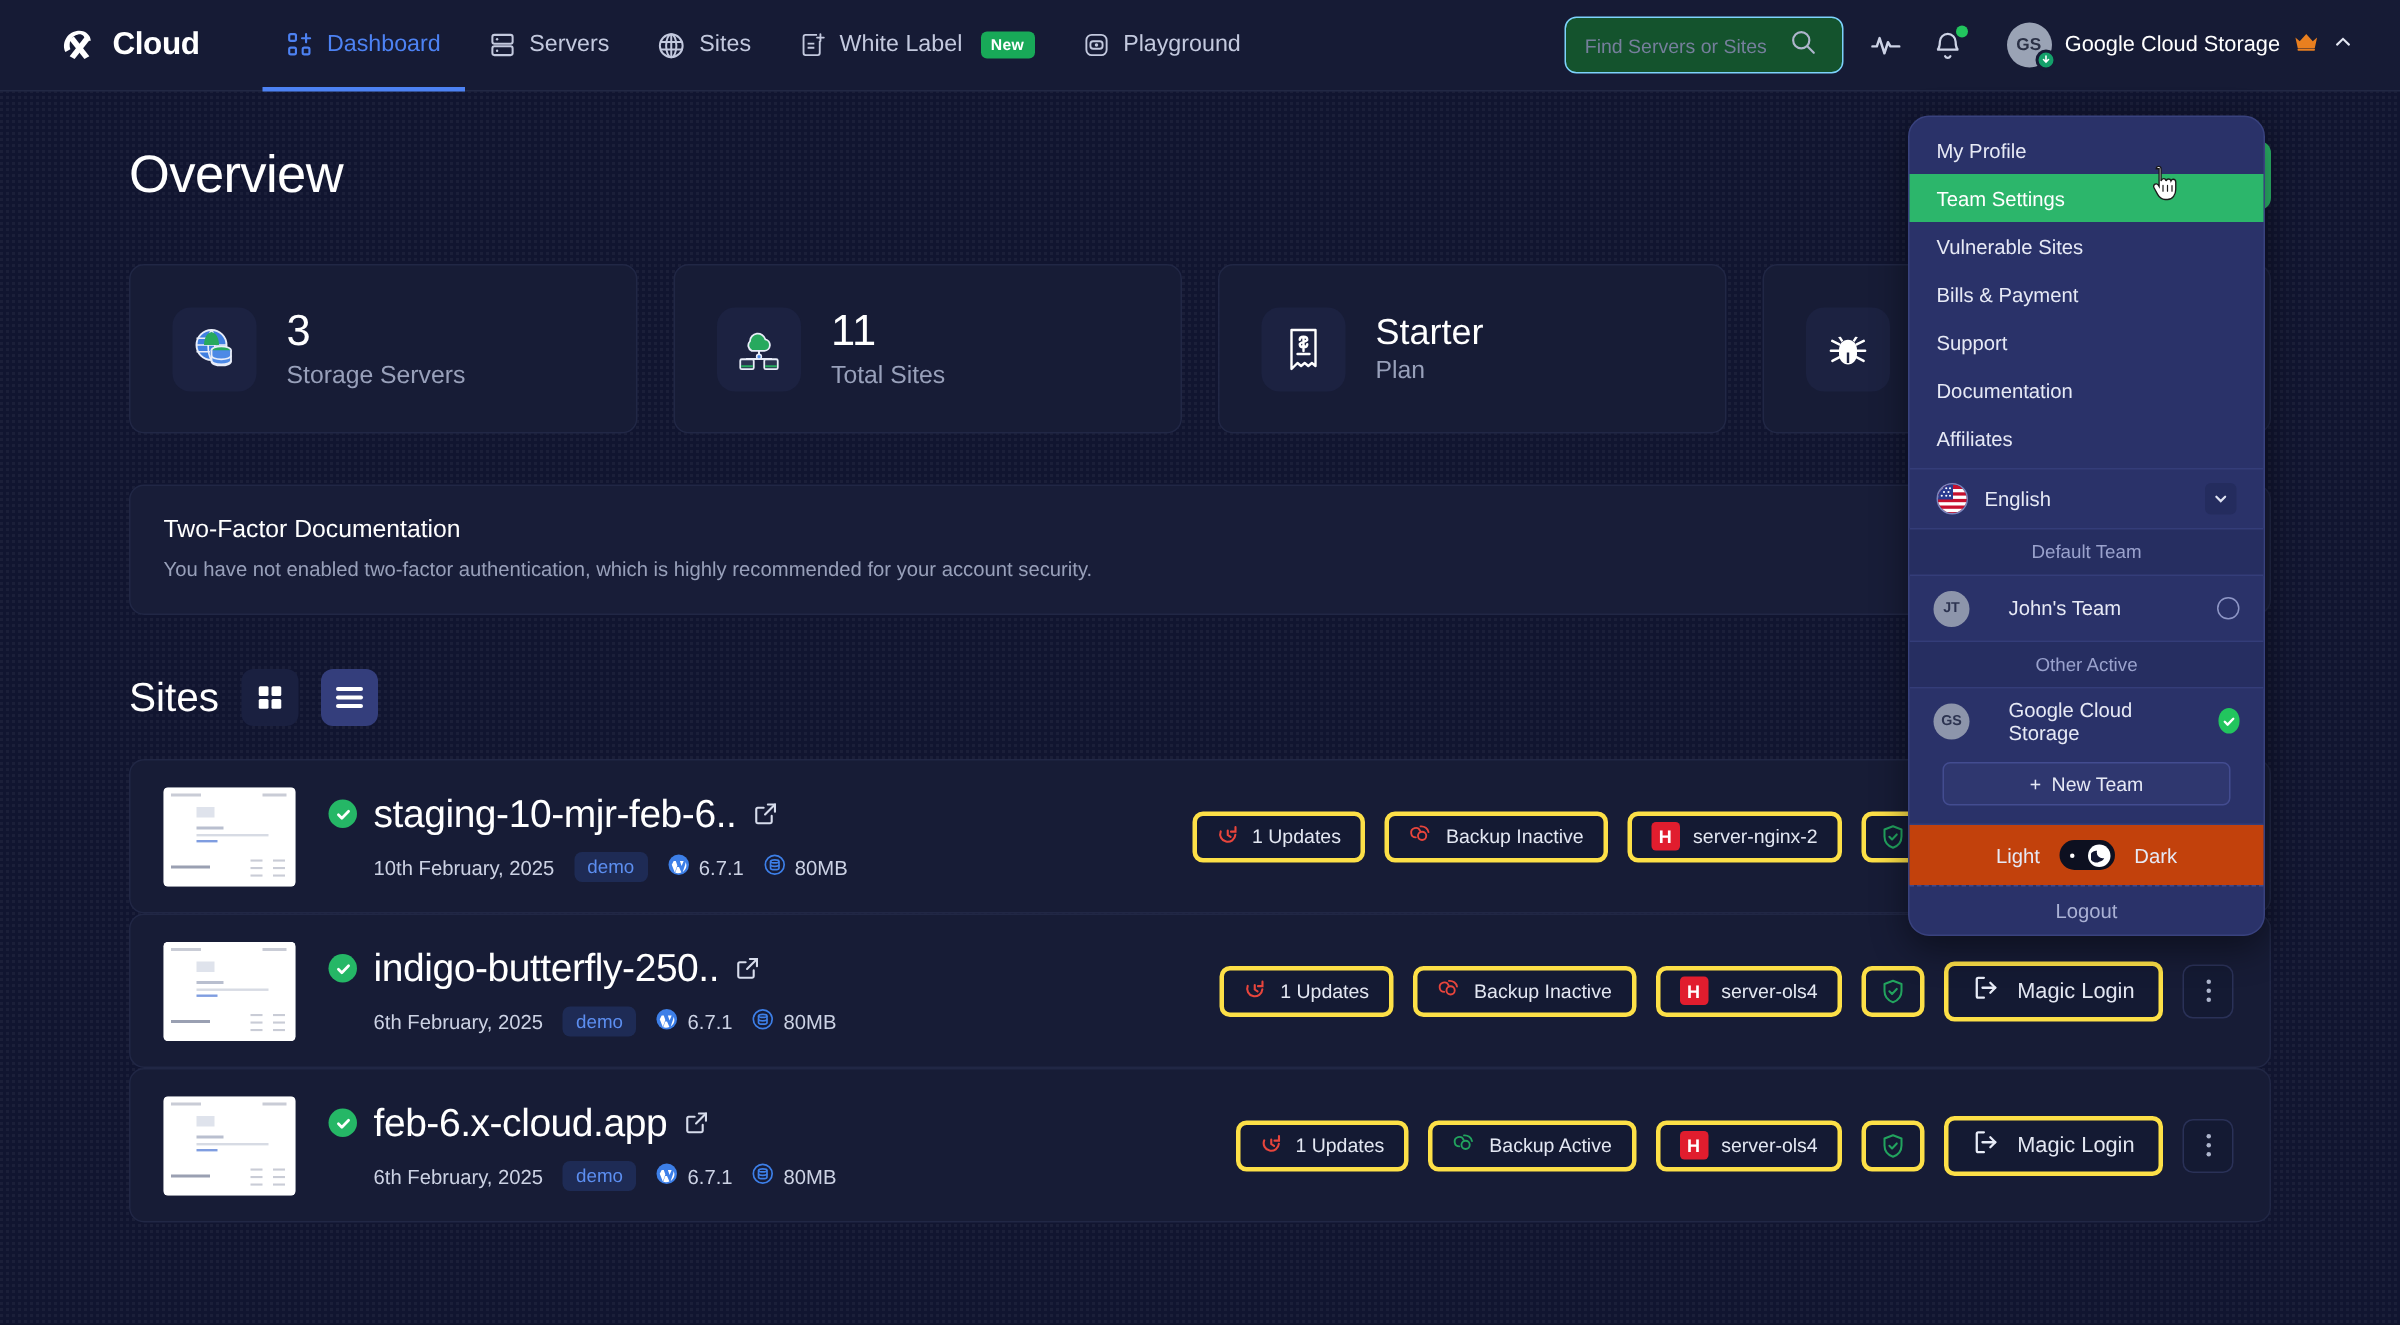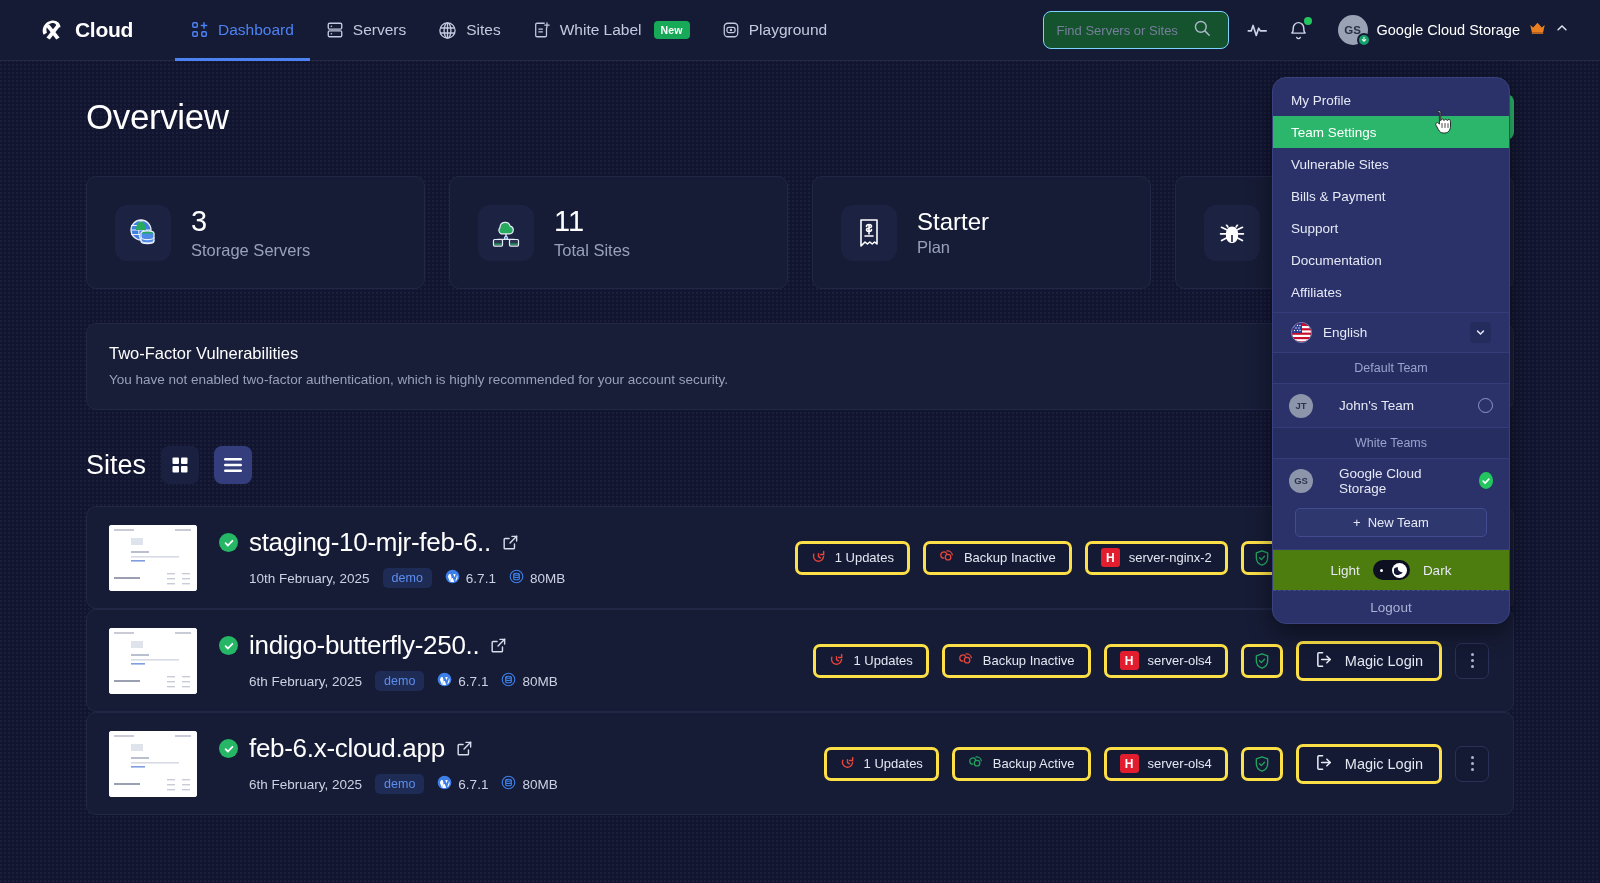--- a/index.html
+++ b/index.html
@@ -196,21 +196,21 @@
     margin-left:auto; width:17px; height:17px; border-radius:50%; background:#22c55e;
     display:flex; align-items:center; justify-content:center;
   }
   .dd-newteam-wrap { padding: 6px 22px 12px 22px; border-bottom:1px solid #343d79; }
   .dd-newteam {
     height:29px; border:1px solid #434c90; border-radius:5px; background:#2f376f;
     display:flex; align-items:center; justify-content:center; gap:7px;
     color:#e6e9f5; font-size:13px; cursor:pointer;
   }
   .dd-theme {
-    height:40px; background:#4d7c0f; display:flex; align-items:center; justify-content:center; gap:13px;
+    height:40px; background:#c2410c; display:flex; align-items:center; justify-content:center; gap:13px;
   }
   .theme-label { color:#e6e9f5; font-size:13.5px; }
   .toggle {
     width:37px; height:20px; border-radius:10px; background:#0d1020; position:relative; cursor:pointer;
     display:flex; align-items:center;
   }
   .toggle .knob {
     position:absolute; right:3px; width:15px; height:15px; border-radius:50%; background:#fff;
     display:flex; align-items:center; justify-content:center;
   }
@@ -409,21 +409,21 @@
           </svg>
         </div>
         <div>
           <div class="stat-value small">No</div>
           <div class="stat-label">Vulnerabilities</div>
         </div>
       </div>
     </div>
 
     <div class="banner">
-      <div class="banner-title">Two-Factor Vulnerabilities</div>
+      <div class="banner-title">Two-Factor Documentation</div>
       <div class="banner-text">You have not enabled two-factor authentication, which is highly recommended for your account security.</div>
     </div>
 
     <div class="sites-head">
       <div class="sites-title">Sites</div>
       <div class="view-toggle">
         <svg width="18" height="18" viewBox="0 0 18 18" fill="#fff">
           <rect x="1.5" y="1.5" width="6.5" height="6.5" rx="1"></rect>
             <rect x="10" y="1.5" width="6.5" height="6.5" rx="1"></rect>
           <rect x="1.5" y="10" width="6.5" height="6.5" rx="1"></rect>
@@ -821,21 +821,21 @@
       </span>
     </div>
 
     <div class="dd-section">Default Team</div>
     <div class="dd-team">
       <span class="team-av">JT</span>
       <span class="dd-team-name">John's Team</span>
       <span class="radio-off"></span>
     </div>
 
-    <div class="dd-section">White Teams</div>
+    <div class="dd-section">Other Active</div>
     <div class="dd-team">
       <span class="team-av">GS</span>
       <span class="dd-team-name">Google Cloud Storage</span>
       <span class="radio-on">
         <svg width="10" height="10" viewBox="0 0 12 12" fill="none" stroke="#fff" stroke-width="1.9" stroke-linecap="round" stroke-linejoin="round">
             <path d="M2.6 6.2l2.3 2.3 4.5-4.7"></path>
           </svg>
       </span>
     </div>
 

